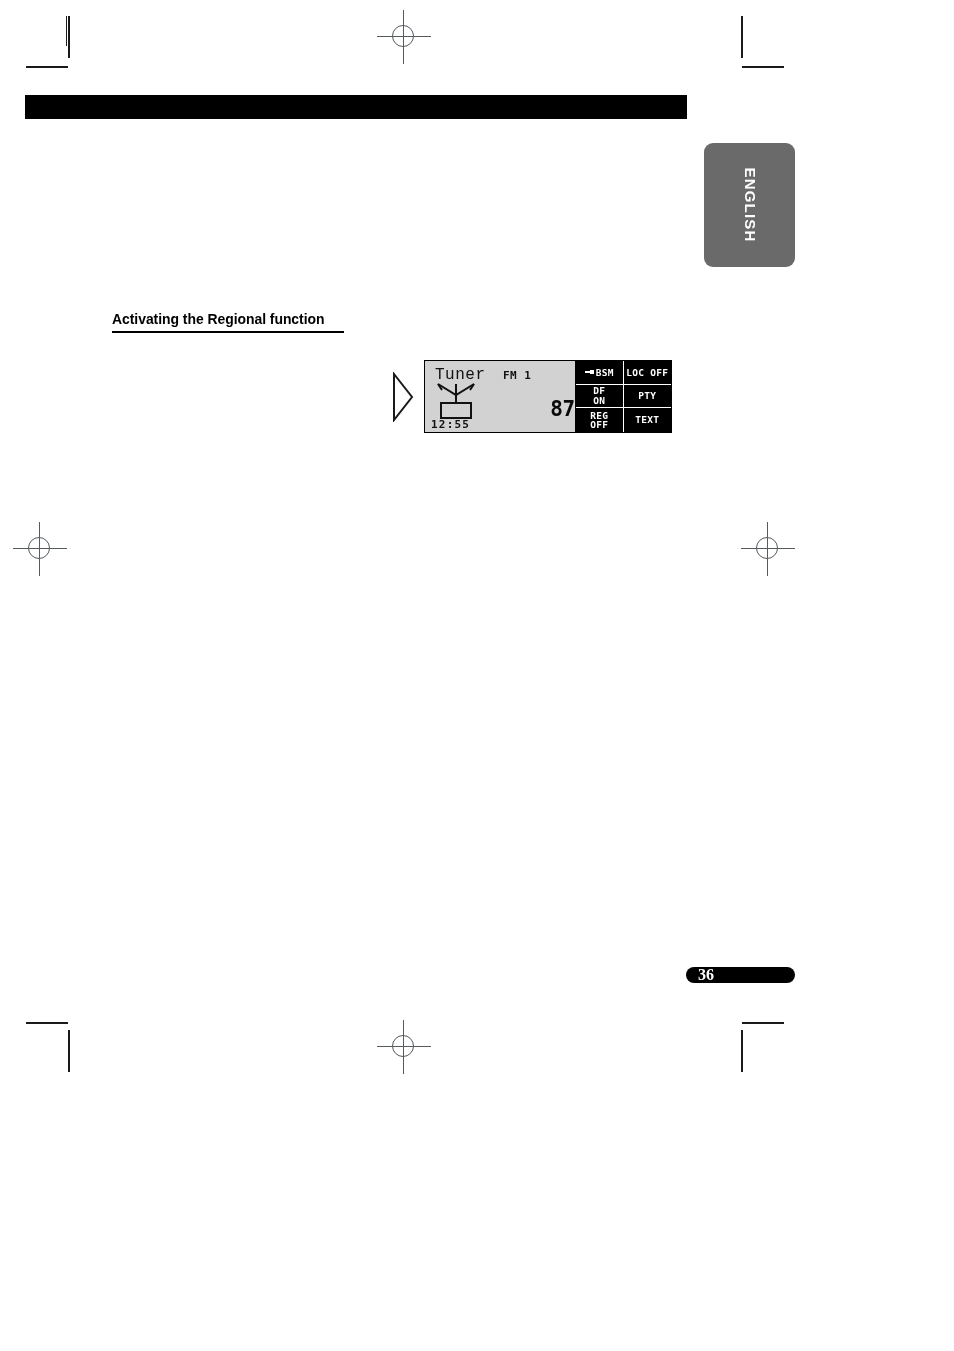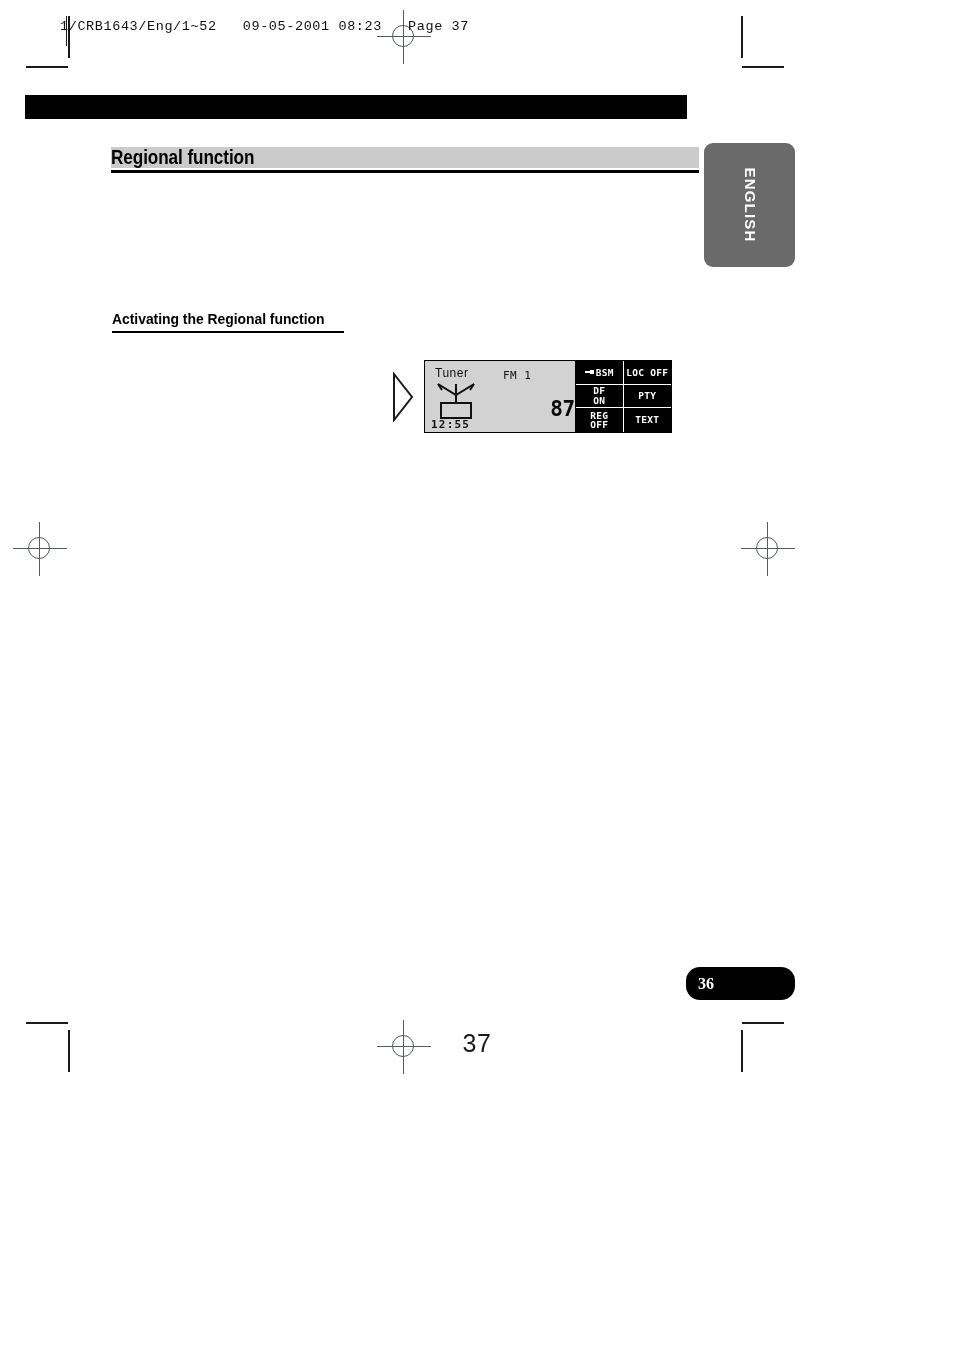--- a/index.html
+++ b/index.html
@@ -176,21 +176,21 @@
     letter-spacing: 1.2px;
     white-space: nowrap;
   }
 
   
   .page-badge {
     position: absolute;
     left: 686px;
     top: 967px;
     width: 109px;
-    height: 33px;
+    height: 16px;
     background: #000000;
     border-radius: 14px;
   }
   .page-badge-num {
     position: absolute;
     left: 12px;
     top: 50%;
     transform: translateY(-50%);
     color: #ffffff;
     font-family: "Liberation Serif", serif;
@@ -236,33 +236,34 @@
     background: #d2d2d2;
     border: 1.5px solid #000;
     box-sizing: border-box;
     overflow: hidden;
   }
 
   .lcd-tuner {
     position: absolute;
     left: 10px;
     top: 5px;
-    font-family: Liberation Sans, sans-serif;
-    font-size: 12px;
+    font-family: Liberation Mono, monospace;
+    font-size: 16px;
     letter-spacing: 0.5px;
     color: #111;
   }
   .lcd-band {
     position: absolute;
     left: 78px;
     top: 8px;
     font-family: "DejaVu Sans Mono", monospace;
     font-size: 11px;
     letter-spacing: 0.5px;
     color: #111;
+    font-weight: bold;
   }
 
   .antenna-icon {
     position: absolute;
     left: 8px;
     top: 20px;
     width: 46px;
     height: 40px;
   }
 
@@ -400,29 +401,23 @@
       <div class="reg-h"></div>
       <div class="reg-circle"></div>
   </div>
   <div class="reg-mark" style="left:377px; top:1020px;">
     <div class="reg-v"></div>
       <div class="reg-h"></div>
       <div class="reg-circle"></div>
   </div>
 
   <div class="header-rule"></div>
-  <div class="doc-header">1/CRB1643/Eng/1~52   09-05-2001 08:23   Page 37</div>
 
   <div class="black-bar"></div>
 
-  <div class="section-title-wrap">
-    <div class="section-title-band"></div>
-    <div class="section-title-text">Regional function</div>
-    <div class="section-title-rule"></div>
-  </div>
 
   <div class="lang-tab">
     <span class="lang-tab-label">ENGLISH</span>
   </div>
 
   <div class="sub-heading">Activating the Regional function</div>
   <div class="sub-heading-rule"></div>
 
   <div class="lcd-figure">
 
@@ -487,15 +482,14 @@
         </div>
 
       </div>
     </div>
   </div>
 
   <div class="page-badge">
     <span class="page-badge-num">36</span>
   </div>
 
-  <div class="folio">37</div>
 
 </div>
 
 </body></html>

